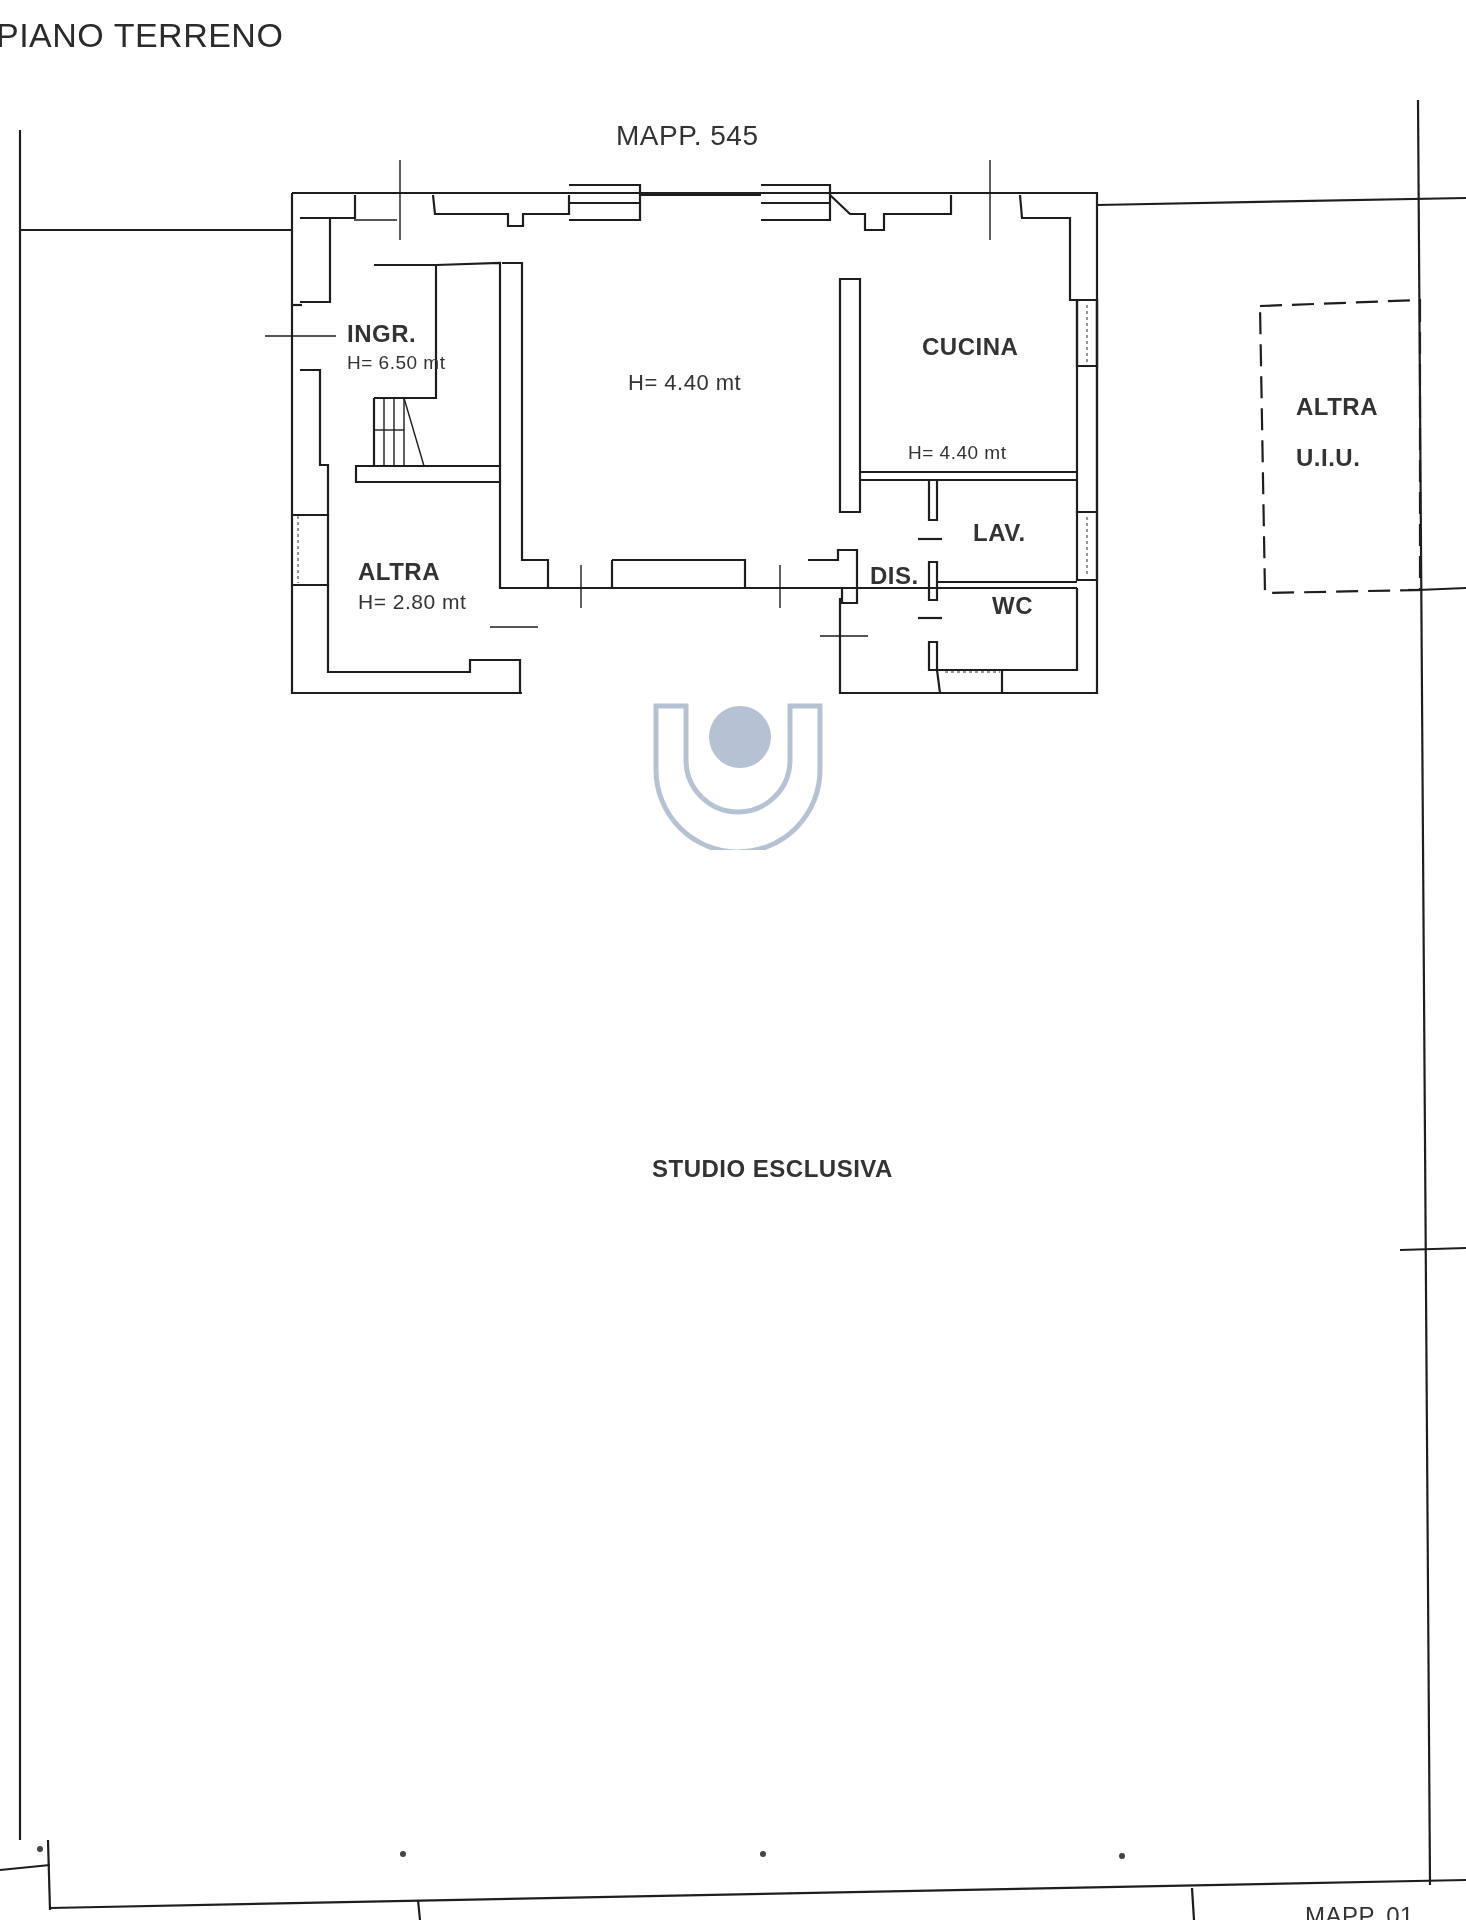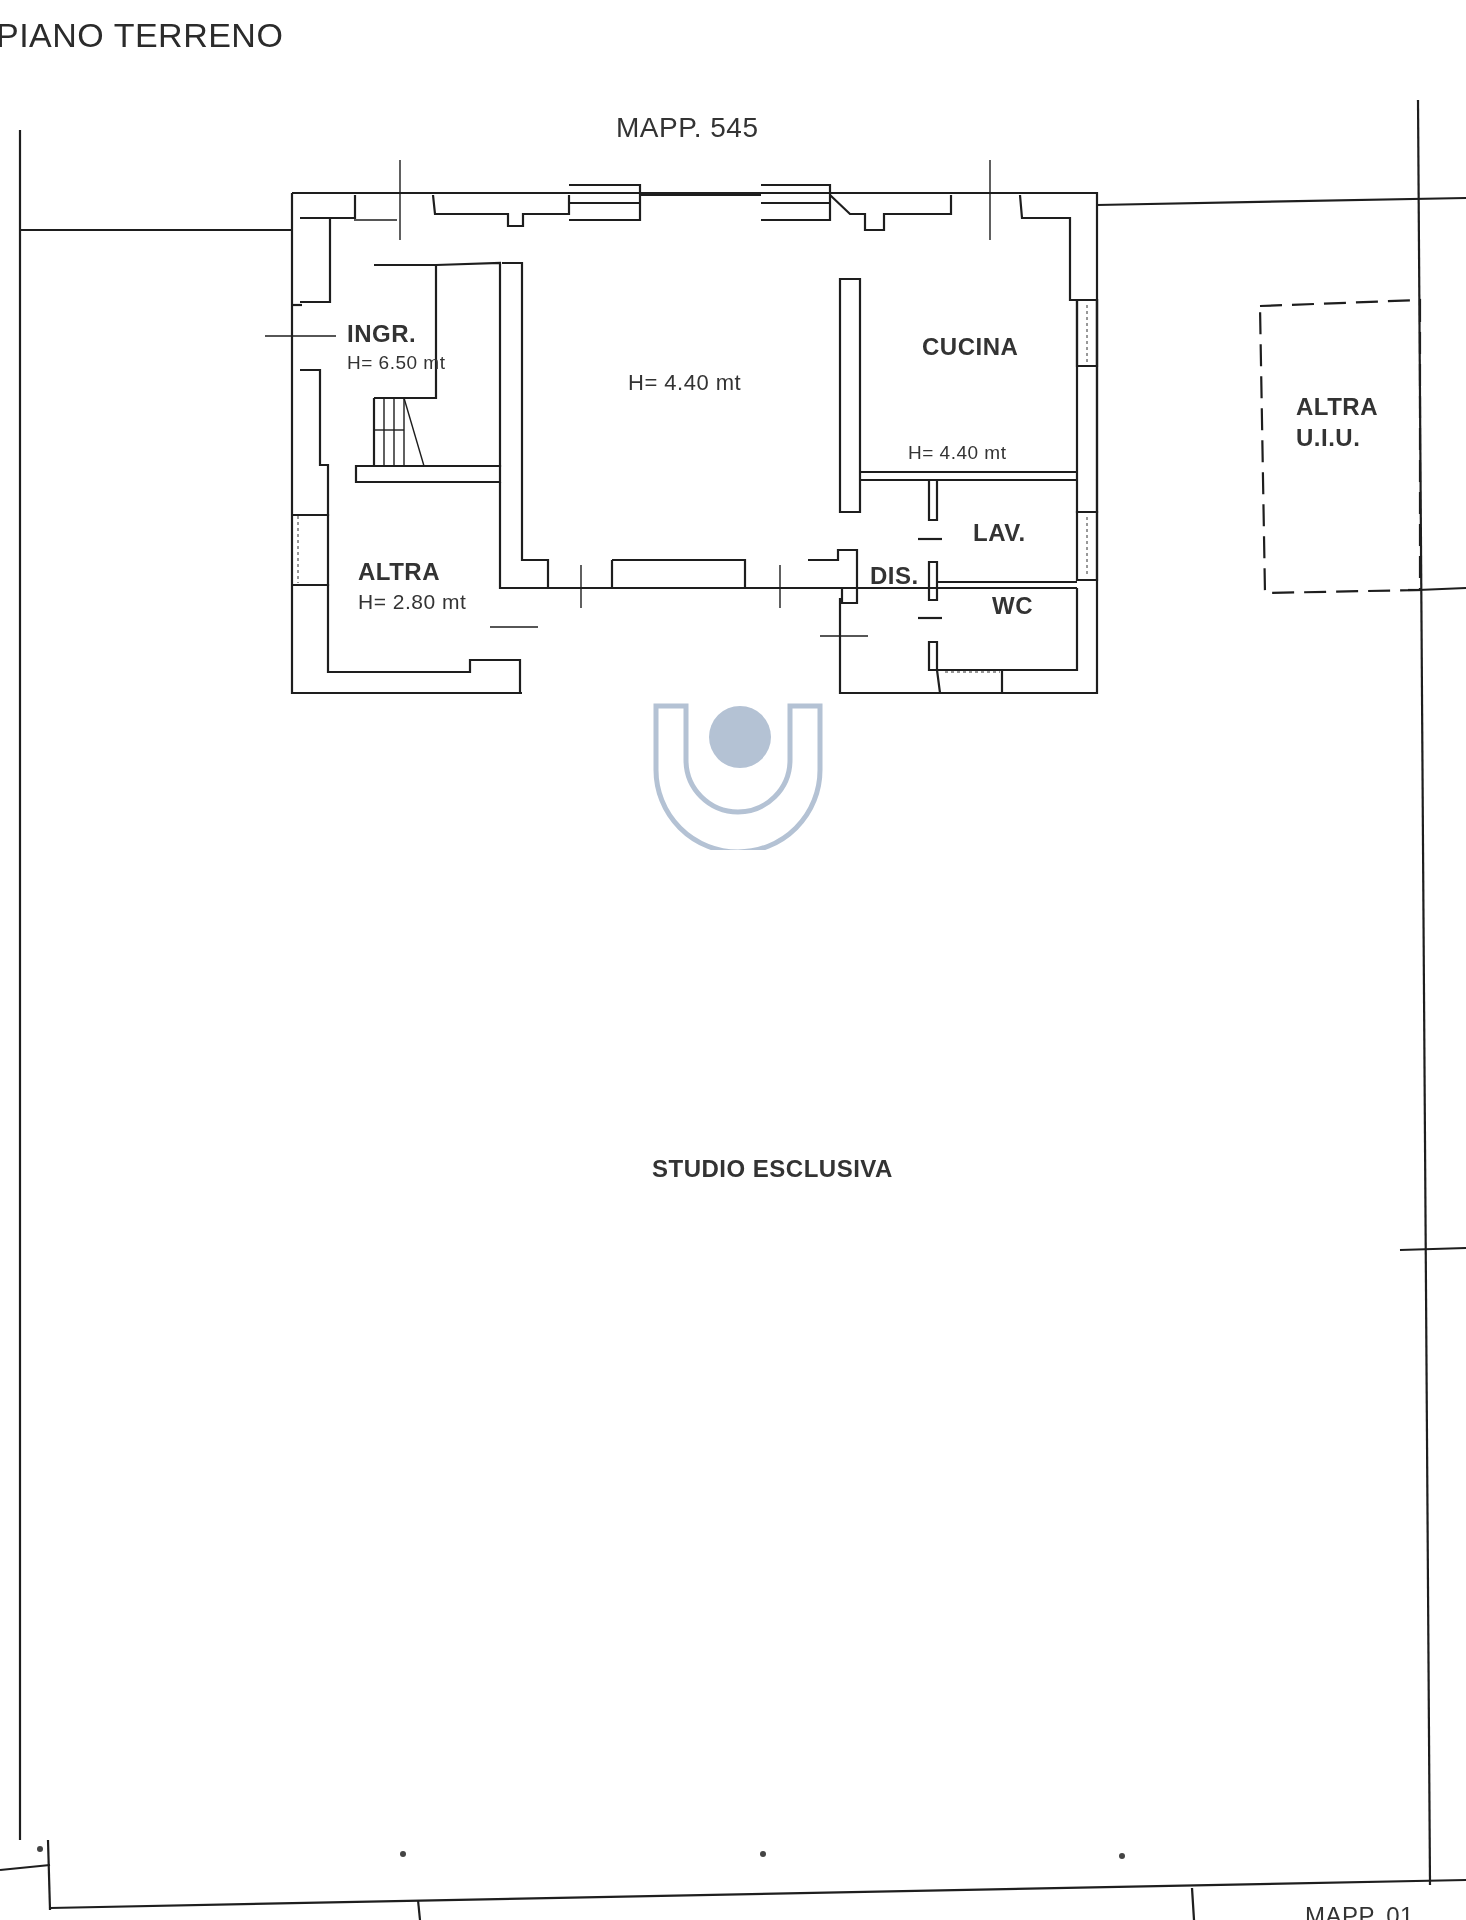--- a/index.html
+++ b/index.html
@@ -1,20 +1,20 @@
 <!DOCTYPE html>
 <html><head>
 <meta charset="utf-8">
 <style>
   html, body { margin: 0; padding: 0; background: #ffffff; }
   body { width: 1466px; height: 1920px; position: relative; overflow: hidden;
          font-family: "Liberation Sans", "DejaVu Sans", sans-serif; color: #2a2a2a; }
   .lbl { position: absolute; white-space: nowrap; color: #333; letter-spacing: 0.5px; }
   .title { left: -4px; top: 16px; font-size: 34px; color: #2b2b2b; }
-  .mapp-top { left: 616px; top: 112px; font-size: 28px; }
+  .mapp-top { left: 616px; top: 120px; font-size: 28px; }
   .room { font-size: 24px; font-weight: bold; }
   .h { font-size: 19px; }
   .mapp-bottom { left: 1305px; top: 1902px; font-size: 24px; }
   svg.plan { position: absolute; left: 0; top: 0; }
   .logo { position: absolute; left: 648px; top: 700px; width: 180px; height: 150px; }
 </style>
 </head>
 <body>
 
 <svg class="plan" width="1466" height="1920" viewBox="0 0 1466 1920">
@@ -121,21 +121,21 @@
 <div class="lbl h" style="left:908px; top:442px;">H= 4.40 mt</div>
 
 <div class="lbl room" style="left:358px; top:558px;">ALTRA</div>
 <div class="lbl h" style="left:358px; top:590px; font-size:21px;">H= 2.80 mt</div>
 
 <div class="lbl room" style="left:973px; top:519px;">LAV.</div>
 <div class="lbl room" style="left:870px; top:562px;">DIS.</div>
 <div class="lbl room" style="left:973px; top:592px;margin-left:19px;">WC</div>
 
 <div class="lbl room" style="left:1296px; top:393px;">ALTRA</div>
-<div class="lbl room" style="left:1296px; top:424px;">U.I.U.</div>
+<div class="lbl room" style="left:1296px; top:444px;">U.I.U.</div>
 
 <div class="lbl room" style="left:652px; top:1155px;">STUDIO ESCLUSIVA</div>
 
 <div class="lbl mapp-bottom">MAPP. 01</div>
 
 <svg class="logo" viewBox="0 0 180 150">
   <path d="M8 6 L38 6 L38 60 A52 52 0 0 0 142 60 L142 6 L172 6 L172 70 A82 82 0 0 1 8 70 Z" fill="none" stroke="#b4c2d4" stroke-width="5"></path>
   <circle cx="92" cy="37" r="31" fill="#b4c2d4"></circle>
 </svg>
 

